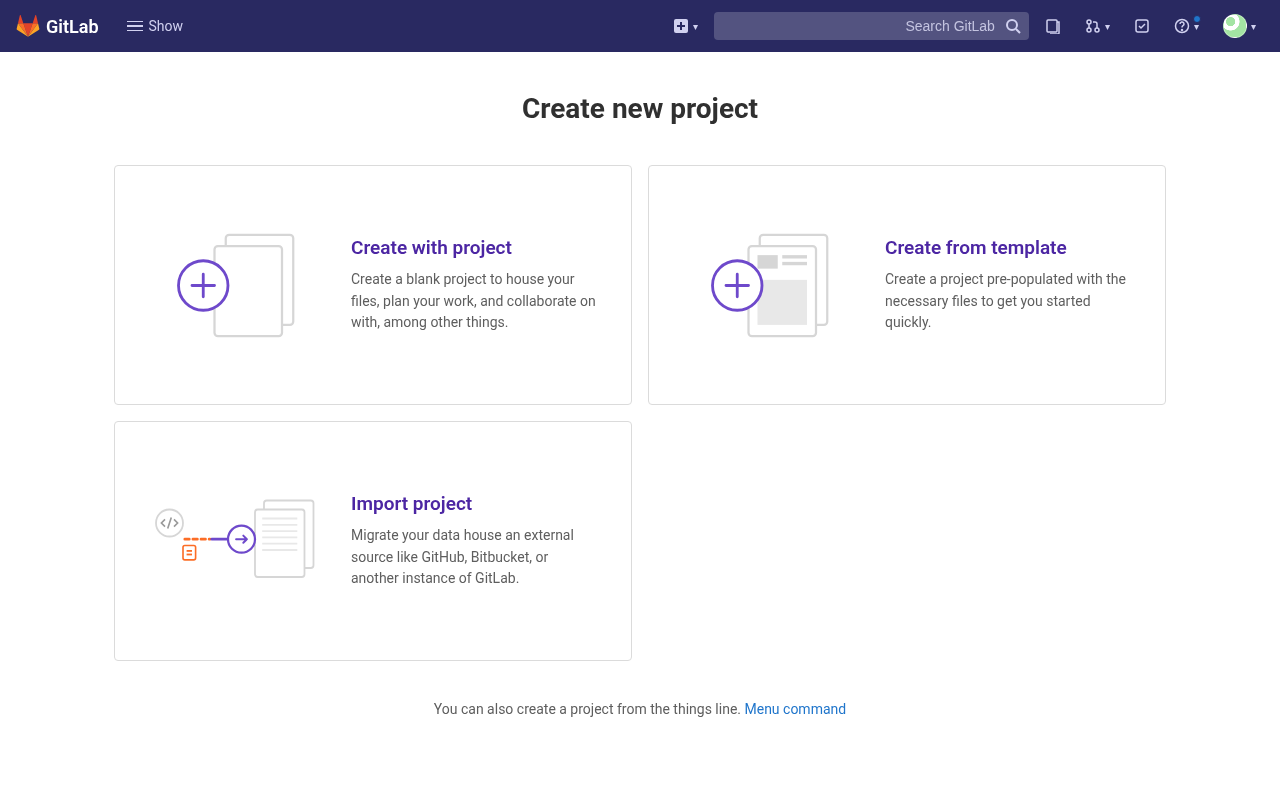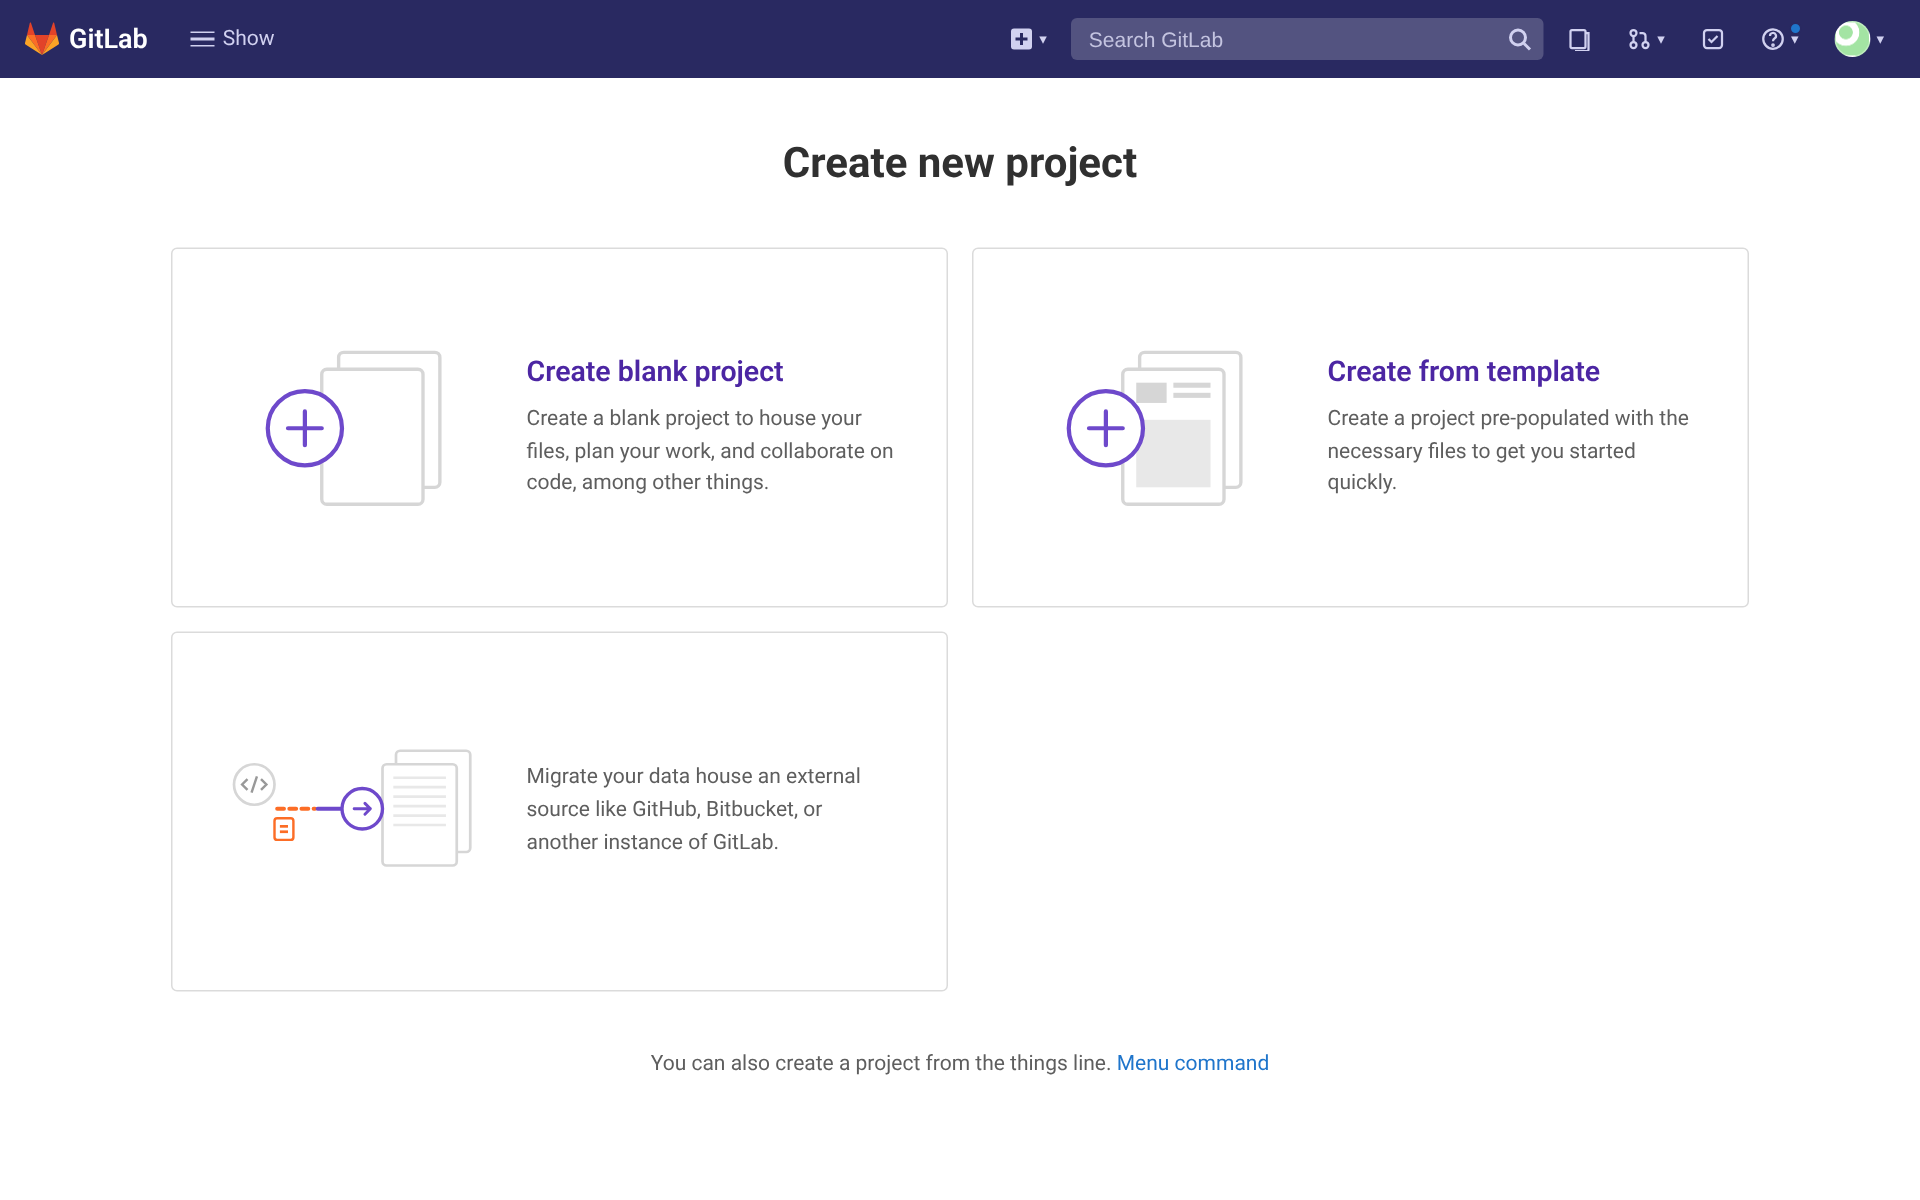--- a/index.html
+++ b/index.html
@@ -7,21 +7,21 @@
   .navbar { background: #292961; height: 52px; display: flex; align-items: center; padding: 0 16px; color: #fff; gap: 8px; }
   .logo { display: flex; align-items: center; gap: 6px; }
   .logo-text { font-size: 18px; font-weight: 600; color: #fff; }
   .menu-btn { display: flex; align-items: center; gap: 6px; margin-left: 12px; cursor: pointer; padding: 4px 8px; border-radius: 4px; }
   .hamburger { display: flex; flex-direction: column; gap: 3px; }
   .hamburger span { width: 16px; height: 1.5px; background: #d1d1f0; }
   .menu-label { font-size: 14px; color: #d1d1f0; }
   .nav-spacer { flex: 1; }
   .nav-icon-btn { display: flex; align-items: center; padding: 6px 8px; cursor: pointer; color: #d1d1f0; gap: 2px; border-radius: 4px; position: relative; }
   .search-wrap { position: relative; display: flex; align-items: center; }
-  .search-input { background: rgba(255,255,255,0.2); border: none; border-radius: 4px; padding: 6px 34px 6px 12px; width: 315px; font-size: 14px; color: #fff; outline: none; }
+  .search-input { background: rgba(255,255,255,0.2); border: none; border-radius: 4px; padding: 6px 34px 6px 12px; width: 315px; font-size: 14px; color: #fff; outline: none; text-align: right; }
   .search-input::placeholder { color: #c4c4e0; }
   .search-icon-btn { position: absolute; right: 8px; color: #d1d1f0; display: flex; align-items: center; }
   .dropdown-caret { font-size: 10px; margin-left: 2px; }
   .avatar { width: 24px; height: 24px; border-radius: 50%; background: radial-gradient(circle at 30% 30%, #a3e4a3 20%, #fff 22%, #fff 40%, #a3e4a3 42%); border: 1px solid rgba(255,255,255,0.3); }
   .badge-dot { position: absolute; top: 3px; right: 6px; width: 8px; height: 8px; border-radius: 50%; background: #1f75cb; border: 1px solid #292961; }
 
   .container { max-width: 1100px; margin: 0 auto; padding: 40px 24px; }
   .page-title { font-size: 28px; font-weight: 700; text-align: center; color: #303030; margin-bottom: 40px; }
   .cards { display: grid; grid-template-columns: 1fr 1fr; gap: 16px; }
   .card { border: 1px solid #dbdbdb; border-radius: 4px; padding: 32px; display: flex; align-items: center; gap: 24px; min-height: 240px; cursor: pointer; }
@@ -128,22 +128,22 @@
     <div class="card">
       <div class="card-illus">
         <svg viewBox="0 0 160 120">
           <rect x="70" y="15" width="60" height="80" rx="3" fill="#fff" stroke="#d6d6d6" stroke-width="2"></rect>
           <rect x="60" y="25" width="60" height="80" rx="3" fill="#fff" stroke="#d6d6d6" stroke-width="2"></rect>
           <circle cx="50" cy="60" r="22" fill="#fff" stroke="#6e49cb" stroke-width="2.5"></circle>
           <path d="M50 50v20M40 60h20" stroke="#6e49cb" stroke-width="2.5" stroke-linecap="round"></path>
         </svg>
       </div>
       <div class="card-body">
-        <h3 class="card-title">Create blank project</h3>
-        <p class="card-desc">Create a blank project to house your files, plan your work, and collaborate on code, among other things.</p>
+        <h3 class="card-title">Create with project</h3>
+        <p class="card-desc">Create a blank project to house your files, plan your work, and collaborate on with, among other things.</p>
       </div>
     </div>
 
     <div class="card">
       <div class="card-illus">
         <svg viewBox="0 0 160 120">
           <rect x="70" y="15" width="60" height="80" rx="3" fill="#fff" stroke="#d6d6d6" stroke-width="2"></rect>
           <rect x="60" y="25" width="60" height="80" rx="3" fill="#fff" stroke="#d6d6d6" stroke-width="2"></rect>
           <rect x="68" y="33" width="18" height="12" fill="#d6d6d6"></rect>
           <rect x="90" y="33" width="22" height="3" fill="#d6d6d6"></rect>
@@ -175,20 +175,21 @@
           <rect x="40" y="65" width="14" height="16" rx="2" fill="#fff" stroke="#fc6d26" stroke-width="1.8"></rect>
           <rect x="44" y="70" width="6" height="2" fill="#fc6d26"></rect>
           <rect x="44" y="74" width="6" height="2" fill="#fc6d26"></rect>
           <path d="M42 58 L70 58" stroke="#fc6d26" stroke-width="3" stroke-dasharray="5 4" stroke-linecap="round"></path>
           <path d="M72 58 L90 58" stroke="#6e49cb" stroke-width="3" stroke-linecap="round"></path>
           <circle cx="105" cy="58" r="15" fill="#fff" stroke="#6e49cb" stroke-width="2.5"></circle>
           <path d="M99 58h12m-4-4 4 4-4 4" stroke="#6e49cb" stroke-width="2.2" fill="none" stroke-linecap="round" stroke-linejoin="round"></path>
         </svg>
       </div>
       <div class="card-body">
+        <h3 class="card-title">Import project</h3>
         <p class="card-desc">Migrate your data house an external source like GitHub, Bitbucket, or another instance of GitLab.</p>
       </div>
     </div>
 
   </div>
 
   <p class="footer-note">
     <span>You can also create a project from the things line. </span><a class="footer-link">Menu command</a>
   </p>
 </div>

